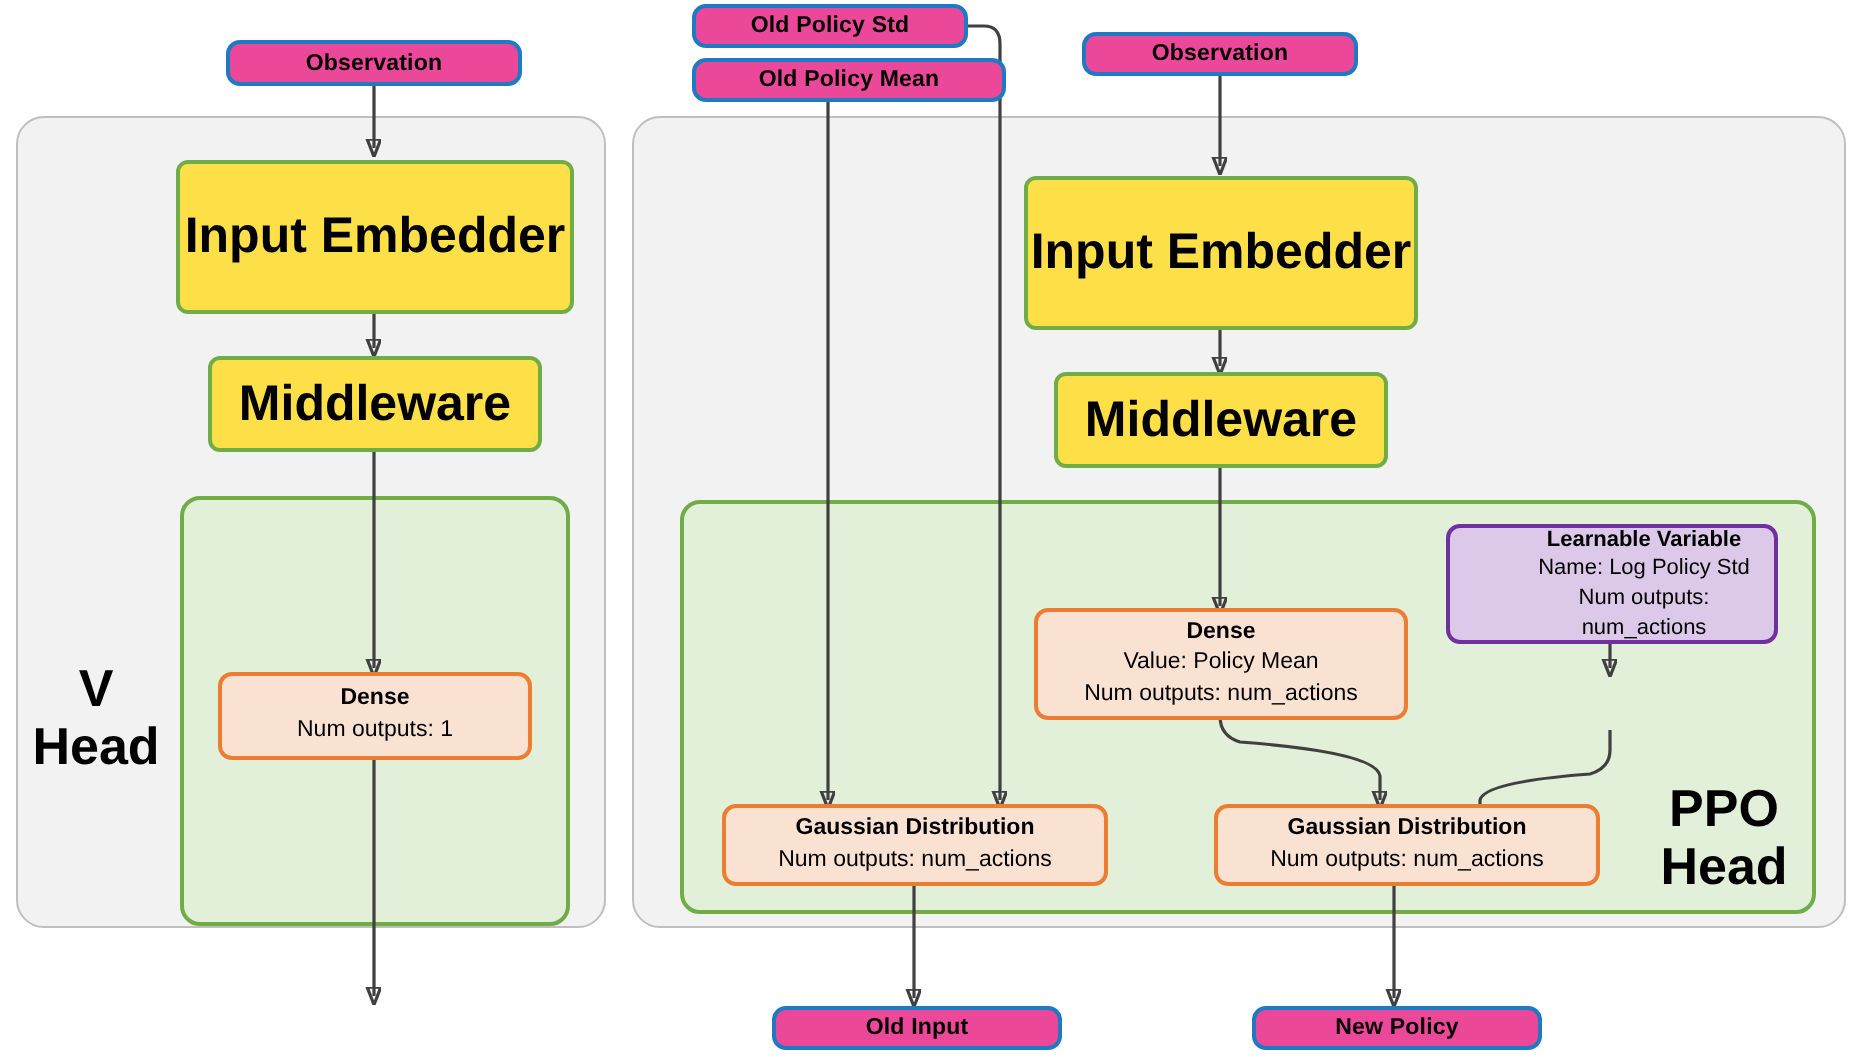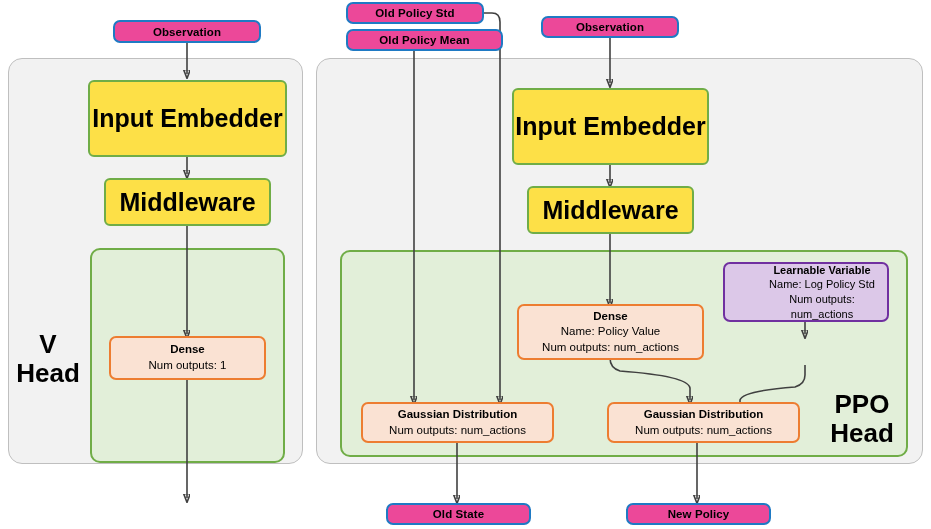--- a/index.html
+++ b/index.html
@@ -133,21 +133,21 @@
   <div class="node green" style="left:512px;top:88px;width:197px;height:77px;">
     <span class="ttl">Input Embedder</span>
   </div>
 
   <div class="node green" style="left:527px;top:186px;width:167px;height:48px;">
     <span class="ttl">Middleware</span>
   </div>
 
   <div class="node orange" style="left:517px;top:304px;width:187px;height:56px;">
     <span class="ttl">Dense</span>
-    <span class="sub">Name: Policy Value</span>
+    <span class="sub">Value: Policy Mean</span>
     <span class="sub">Num outputs: num_actions</span>
   </div>
 
   <div class="node purple" style="left:723px;top:262px;width:166px;height:60px;">
     <span class="ttl">Learnable Variable</span>
     <span class="sub">Name: Log Policy Std</span>
     <span class="sub">Num outputs: num_actions</span>
   </div>
 
 
@@ -160,20 +160,20 @@
     <span class="ttl">Gaussian Distribution</span>
     <span class="sub">Num outputs: num_actions</span>
   </div>
 
   <div class="headcap" style="left:820px;top:390px;width:84px;">
     <div>PPO</div>
     <div>Head</div>
   </div>
 
   <div class="node blue" style="left:386px;top:503px;width:145px;height:22px;">
-    <span>Old State</span>
+    <span>Old Input</span>
   </div>
 
   <div class="node blue" style="left:626px;top:503px;width:145px;height:22px;">
     <span>New Policy</span>
   </div>
 
 </div>
 
 </body></html>

